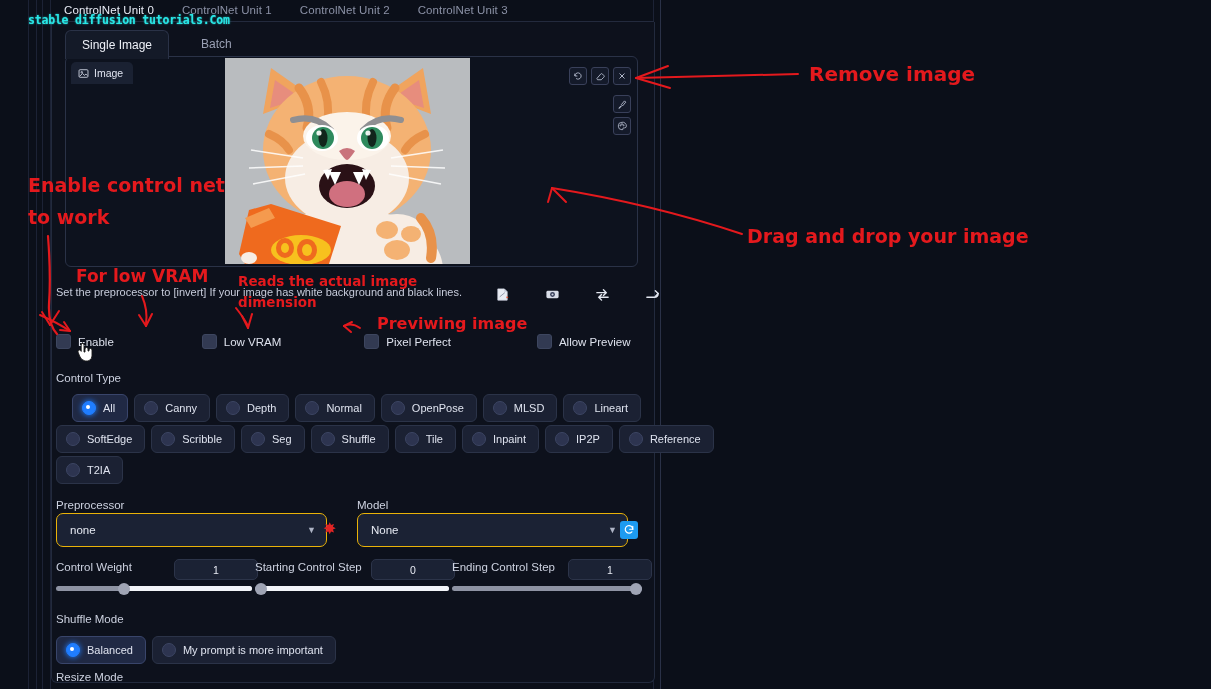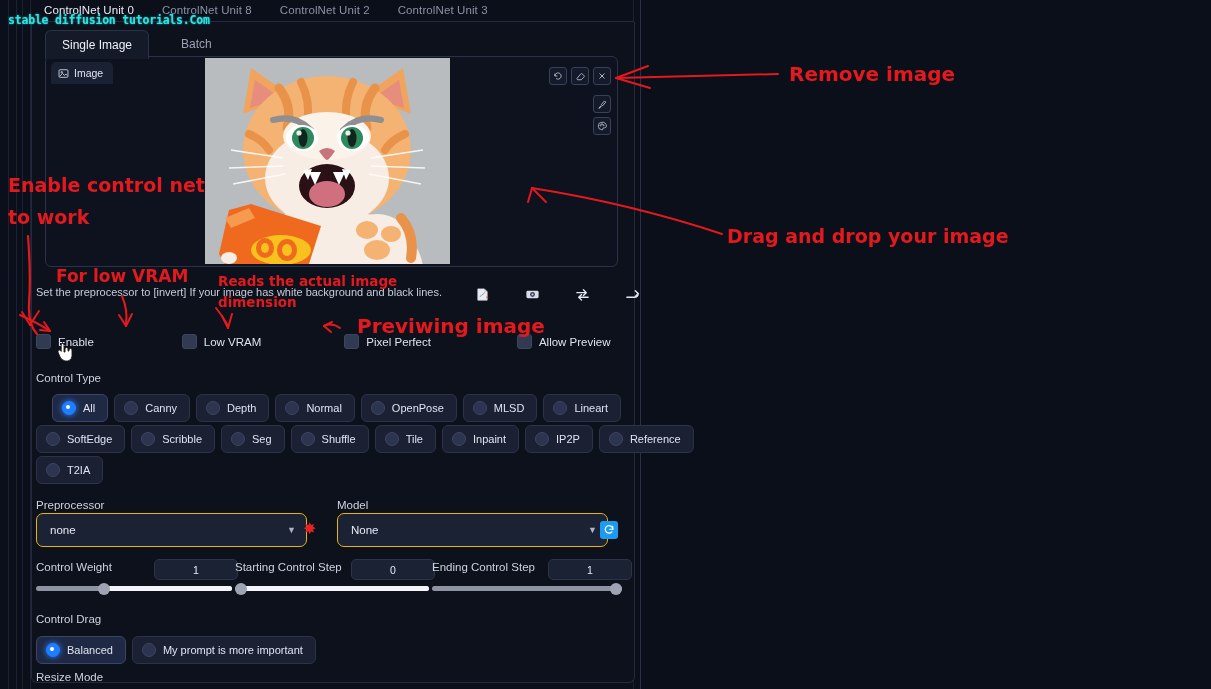--- a/index.html
+++ b/index.html
@@ -3,21 +3,21 @@
 <meta charset="utf-8">
 <style>
   html,body{margin:0;padding:0;}
   body{
     width:1211px;height:689px;overflow:hidden;
     background:#0b0f19;
     font-family:"Liberation Sans", sans-serif;
     color:#d7dbe8;
     position:relative;
   }
-  .root{position:absolute;inset:0;}
+  .root{position:absolute;inset:0;margin-left:20px;}
 
   
   .rail{position:absolute;top:0;bottom:0;width:1px;background:#1c2235;}
   .rail.r1{left:8px;}
   .rail.r2{left:16px;}
   .rail.r3{left:22px;}
   .rail.r4{left:30px;}
   .rail.right1{left:640px;background:#2a3147;}
   .rail.right2{left:633px;background:#1c2235;}
 
@@ -161,21 +161,21 @@
 
   <div class="rail r1"></div>
   <div class="rail r2"></div>
   <div class="rail r3"></div>
   <div class="rail r4"></div>
   <div class="rail right2"></div>
   <div class="rail right1"></div>
 
   <div class="unit-tabs">
     <div class="unit-tab active">ControlNet Unit 0</div>
-    <div class="unit-tab">ControlNet Unit 8</div>
+    <div class="unit-tab">ControlNet Unit 1</div>
     <div class="unit-tab">ControlNet Unit 2</div>
     <div class="unit-tab">ControlNet Unit 3</div>
   </div>
   <div class="tabs-underline"></div>
 
   <div class="watermark">stable diffusion tutorials.Com</div>
 
   <div class="panel"></div>
 
   <div class="sub-tabs">
@@ -473,21 +473,21 @@
     <div class="fill" style="left:6px;width:188px;"></div>
     <div class="thumb" style="left:0px;"></div>
   </div>
 
   <div class="slabel" style="left:432px;top:561px;">Ending Control Step</div>
   <div class="sval" style="left:548px;top:559px;width:82px;">1</div>
   <div class="track" style="left:432px;top:586px;width:190px;">
     <div class="thumb" style="left:178px;"></div>
   </div>
 
-  <div class="sect" style="left:36px;top:613px;">Control Drag</div>
+  <div class="sect" style="left:36px;top:613px;">Shuffle Mode</div>
   <div class="pillrow" style="left:36px;top:636px;">
     <div class="pill sel">
         <span class="radio"></span>
         <span>Balanced</span>
       </div>
     <div class="pill">
         <span class="radio"></span>
         <span>My prompt is more important</span>
       </div>
   </div>
@@ -526,15 +526,15 @@
     </g>
   </svg>
 
   <div class="anno" style="left:727px;top:225px;font-size:19px;">Drag and drop your image</div>
   <div class="anno" style="left:789px;top:62px;font-size:20px;">Remove image</div>
   <div class="anno" style="left:8px;top:174px;font-size:19px;">Enable control net</div>
   <div class="anno" style="left:8px;top:206px;font-size:19px;">to work</div>
   <div class="anno" style="left:56px;top:266px;font-size:17px;">For low VRAM</div>
   <div class="anno" style="left:218px;top:273px;font-size:13.5px;">Reads the actual image</div>
   <div class="anno" style="left:218px;top:294px;font-size:13.5px;">dimension</div>
-  <div class="anno" style="left:357px;top:314px;font-size:20px;">Previwing image</div>
+  <div class="anno" style="left:357px;top:314px;font-size:16px;">Previwing image</div>
 
 </div>
 
 </body></html>

